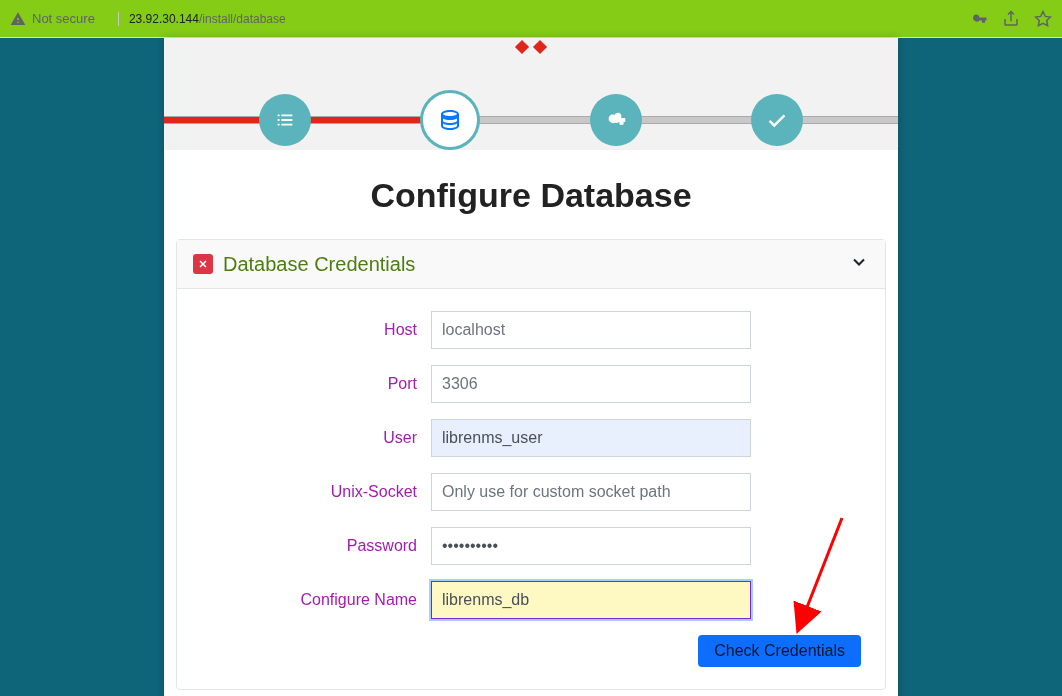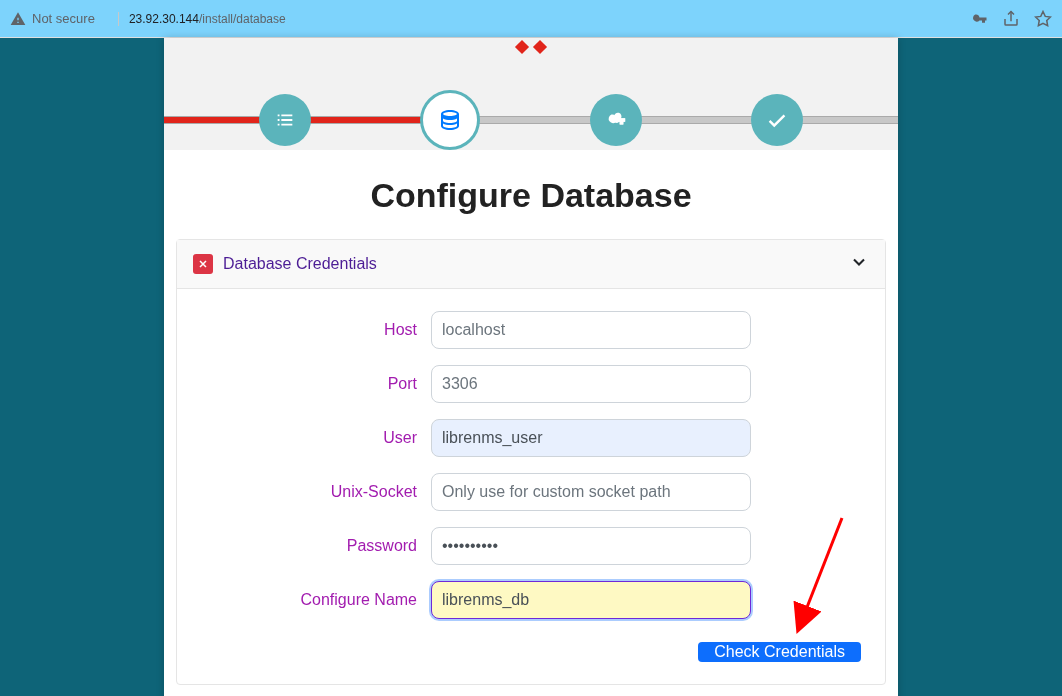--- a/index.html
+++ b/index.html
@@ -3,21 +3,21 @@
   <meta charset="utf-8">
   <style>
     * { box-sizing: border-box; margin: 0; padding: 0; }
     html, body { height: 100%; }
     body {
       font-family: "Segoe UI", Arial, sans-serif;
       background: #0e6478;
       overflow: hidden;
     }
     .browser-bar {
-      background: #7dd3fc;
+      background: #84cc16;
       height: 38px;
       display: flex;
       align-items: center;
       padding: 0 10px;
       border-bottom: 1px solid #e0e0e0;
       gap: 8px;
     }
     .browser-bar .security {
       display: flex;
       align-items: center;
@@ -141,22 +141,22 @@
       border-radius: 3px;
       display: flex;
       align-items: center;
       justify-content: center;
       margin-right: 10px;
       color: #fff;
       font-size: 12px;
       font-weight: bold;
     }
     .panel-header .panel-title {
-      font-size: 16px;
-      color: #4c1d95;
+      font-size: 20px;
+      color: #4d7c0f;
       font-weight: 500;
       flex: 1;
     }
     .panel-header .chevron svg {
       width: 20px;
       height: 20px;
       stroke: #212529;
       stroke-width: 2.5;
       fill: none;
     }
@@ -172,21 +172,21 @@
       width: 230px;
       text-align: right;
       padding-right: 14px;
       font-size: 16px;
       color: #a21caf;
     }
     .form-row input {
       width: 320px;
       height: 38px;
       border: 1px solid #ced4da;
-      border-radius: 8px;
+      border-radius: 0;
       padding: 0 10px;
       font-size: 16px;
       color: #495057;
     }
     .form-row input.autofill {
       background: #e8f0fe;
     }
     .form-row input.focused {
       background: #fef9c3;
       outline: none;
@@ -194,27 +194,26 @@
       box-shadow: 0 0 0 2px rgba(13,110,253,0.35);
     }
     .form-row input::placeholder { color: #6c757d; }
     .button-row {
       display: flex;
       justify-content: flex-end;
       margin-top: 10px;
     }
     .btn-primary {
       background: #0d6efd;
-      color: #ffffff;
+      color: #0f172a;
       border: none;
       border-radius: 4px;
-      padding: 1px 16px;
+      padding: 7px 16px;
       font-size: 16px;
       cursor: pointer;
-      margin-top: 7px;
     }
     .red-arrow {
       position: absolute;
       pointer-events: none;
     }
   </style>
 </head>
 <body>
 
 <div class="browser-bar">

